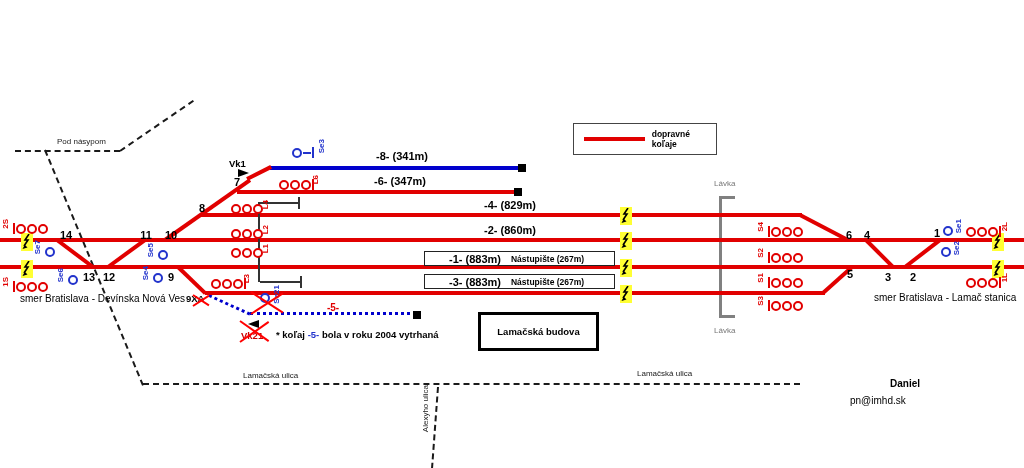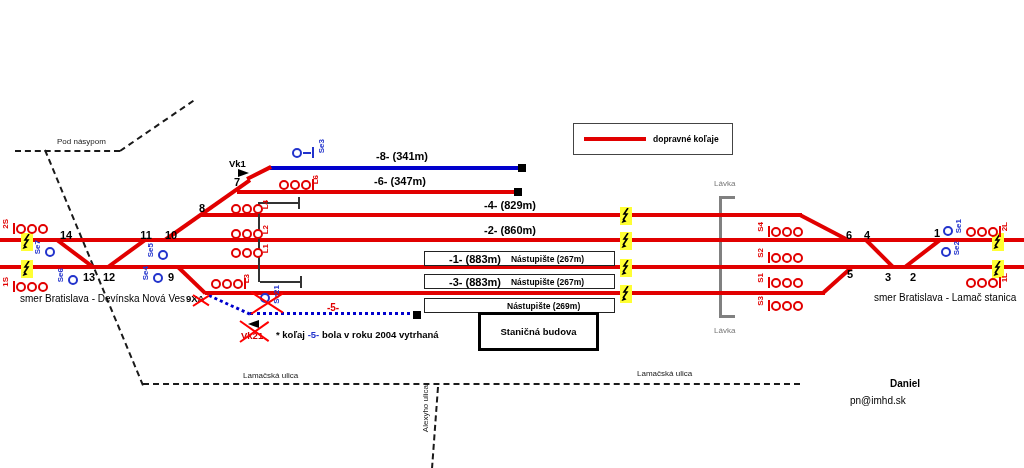--- a/index.html
+++ b/index.html
@@ -33,21 +33,21 @@
   .street{position:absolute;font-size:8px;color:#1a1a1a;z-index:2;white-space:nowrap;}
   .tri-r{position:absolute;width:0;height:0;border-top:4.5px solid transparent;border-bottom:4.5px solid transparent;border-left:11px solid #000;z-index:5;}
   .tri-l{position:absolute;width:0;height:0;border-top:4.5px solid transparent;border-bottom:4.5px solid transparent;border-right:11px solid #000;z-index:5;}
 </style>
 </head>
 <body>
 
 <div id="stage">
 
 
-  <div class="abs" style="left:573px;top:123px;width:160px;height:32px;border:1px solid #444;display:flex;flex-direction:column;justify-content:space-evenly;padding:2px 0;box-sizing:border-box;z-index:8">
+  <div class="abs" style="left:573px;top:123px;width:144px;height:32px;border:1px solid #444;display:flex;flex-direction:column;justify-content:space-evenly;padding:2px 0;box-sizing:border-box;z-index:8">
     <div style="display:flex;align-items:center;gap:7px;padding-left:10px">
       <span style="display:inline-block;width:62px;height:4px;background:#e10000"></span>
       <span style="font-size:8.5px;font-weight:bold">dopravné koľaje</span>
     </div>
   </div>
 
   <div class="dashroad" style="left:15px;top:150px;width:105px"></div>
   <div class="dashroad" style="left:120px;top:150px;width:89px;transform:rotate(-34.4deg)"></div>
   <div class="dashroad" style="left:45px;top:149px;width:255px;transform:rotate(67.4deg)"></div>
   <div class="dashroad" style="left:143px;top:383px;width:657px"></div>
@@ -100,26 +100,23 @@
   <div class="tlabel red" style="left:333px;top:302px;font-size:10px">-5-</div>
 
   <div class="pbox" style="top:251px">
     <span class="big" style="margin-left:24px">-1- (883m)</span>
     <span class="small" style="margin-left:10px">Nástupište (267m)</span>
   </div>
   <div class="pbox" style="top:274px">
     <span class="big" style="margin-left:24px">-3- (883m)</span>
     <span class="small" style="margin-left:10px">Nástupište (267m)</span>
   </div>
-  <div class="pbox" style="top:298px">
-    <span class="small" style="margin-left:82px">Nástupište (269m)</span>
-  </div>
 
   <div class="abs" style="left:478px;top:312px;width:115px;height:33px;border:3px solid #000;background:#fff;display:flex;align-items:center;justify-content:center;z-index:4">
-    <span style="font-size:9.5px;font-weight:bold">Staničná budova</span>
+    <span style="font-size:9.5px;font-weight:bold">Lamačská budova</span>
   </div>
 
   <div class="bolt" style="left:21px;top:233px">
       <svg width="10" height="16" viewBox="0 0 10 16">
         <path d="M7 0 L3 6 H6 L2 12" stroke="#000" stroke-width="1.6" fill="none"></path>
         <path d="M0.5 15 l5-1.6 -2.8-2.6 z" fill="#000"></path>
       </svg>
     </div>
   <div class="bolt" style="left:21px;top:260px">
       <svg width="10" height="16" viewBox="0 0 10 16">

